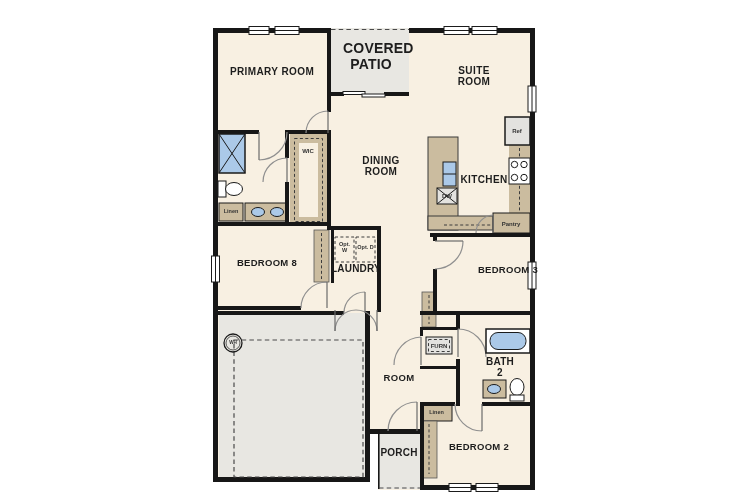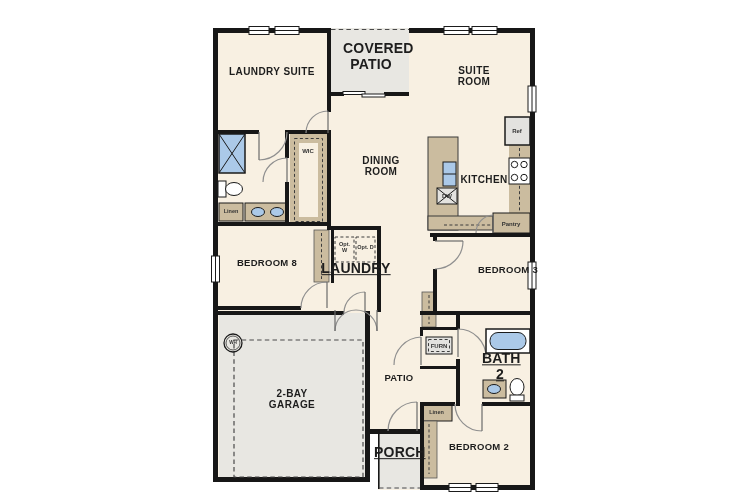--- a/index.html
+++ b/index.html
@@ -22,21 +22,21 @@
   .dash{stroke:#3c3c3c;stroke-width:1;stroke-dasharray:3 2.4;fill:none;}
   .dashbig{stroke:#4a4a4a;stroke-width:1.2;stroke-dasharray:4.5 3.2;fill:none;}
   .arc{stroke:var(--arc);stroke-width:1.2;fill:none;}
   .leaf{stroke:#6b6b6b;stroke-width:1.2;}
   .labels{position:absolute;left:0;top:0;width:750px;height:500px;pointer-events:none;}
   .room-label{position:absolute;transform:translate(-50%,-50%);text-align:center;
               font-weight:700;color:#1d1d1d;line-height:1.12;}
   .lg{font-size:10px;letter-spacing:.4px;}
   .lg2{font-size:9.5px;letter-spacing:.3px;}
   .md{font-size:14px;letter-spacing:.2px;}
-  .sm9{font-size:14px;letter-spacing:.2px;text-decoration:underline;}
+  .sm9{font-size:10px;letter-spacing:.2px;}
   .xs{font-size:6px;font-weight:600;color:#333;}
   .xxs{font-size:5.5px;font-weight:600;color:#333;line-height:1.05;}
   .tiny{font-size:4.6px;font-weight:600;color:#333;}
 </style>
 </head>
 <body>
 
 <div class="stage">
 <svg width="750" height="500" viewBox="0 0 750 500">
 
@@ -282,37 +282,36 @@
     <ellipse class="f-white" cx="517" cy="387" rx="7" ry="8.5" stroke="#1b1b1b" stroke-width="1"></ellipse>
     <rect class="f-white" x="510" y="395" width="14" height="6" stroke="#1b1b1b" stroke-width="1"></rect>
   </g>
   <g>
     <circle cx="233" cy="343" r="9" class="sln" stroke-width="1.3"></circle>
     <circle cx="233" cy="343" r="7" class="sln" stroke-width="0.7"></circle>
   </g>
 </svg>
 
 <div class="labels">
-  <div class="room-label lg" style="left:272px;top:72px;width:90px">LAUNDRY SUITE</div>
+  <div class="room-label lg" style="left:272px;top:72px;width:90px">PRIMARY ROOM</div>
   <div class="room-label md" style="left:371px;top:57px;width:56px">COVERED PATIO</div>
   <div class="room-label lg" style="left:474px;top:76px;width:50px">SUITE ROOM</div>
   <div class="room-label lg" style="left:381px;top:166px;width:50px">DINING ROOM</div>
   <div class="room-label lg" style="left:484px;top:180px;width:90px">KITCHEN</div>
   <div class="room-label xs" style="left:308px;top:151px;width:30px">WIC</div>
   <div class="room-label lg2" style="left:267px;top:263px;width:110px">BEDROOM 8</div>
   <div class="room-label sm9" style="left:356px;top:269px;width:70px">LAUNDRY</div>
   <div class="room-label xxs" style="left:344.5px;top:248px;width:17px">Opt. W</div>
   <div class="room-label xxs" style="left:365.5px;top:248px;width:17px">Opt. D</div>
   <div class="room-label lg2" style="left:508px;top:270px;width:110px">BEDROOM 3</div>
   <div class="room-label xs" style="left:511px;top:224px;width:34px">Pantry</div>
   <div class="room-label xs" style="left:517px;top:131px;width:24px">Ref</div>
   <div class="room-label xs" style="left:447px;top:196px;width:20px">DW</div>
   <div class="room-label xxs" style="left:231px;top:212px;width:24px">Linen</div>
-  <div class="room-label lg" style="left:292px;top:399px;width:80px">2-BAY GARAGE</div>
   <div class="room-label tiny" style="left:233px;top:343px;width:18px">WH</div>
-  <div class="room-label lg2" style="left:399px;top:378px;width:60px">PATIO</div>
+  <div class="room-label lg2" style="left:399px;top:378px;width:60px">ROOM</div>
   <div class="room-label xs" style="left:439px;top:345.5px;width:26px">FURN</div>
   <div class="room-label sm9" style="left:500px;top:367px;width:36px">BATH 2</div>
   <div class="room-label xxs" style="left:436.5px;top:412.5px;width:26px">Linen</div>
   <div class="room-label lg2" style="left:479px;top:447px;width:110px">BEDROOM 2</div>
   <div class="room-label sm9" style="left:399px;top:453px;width:50px">PORCH</div>
 </div>
 </div>
 
 </body></html>

